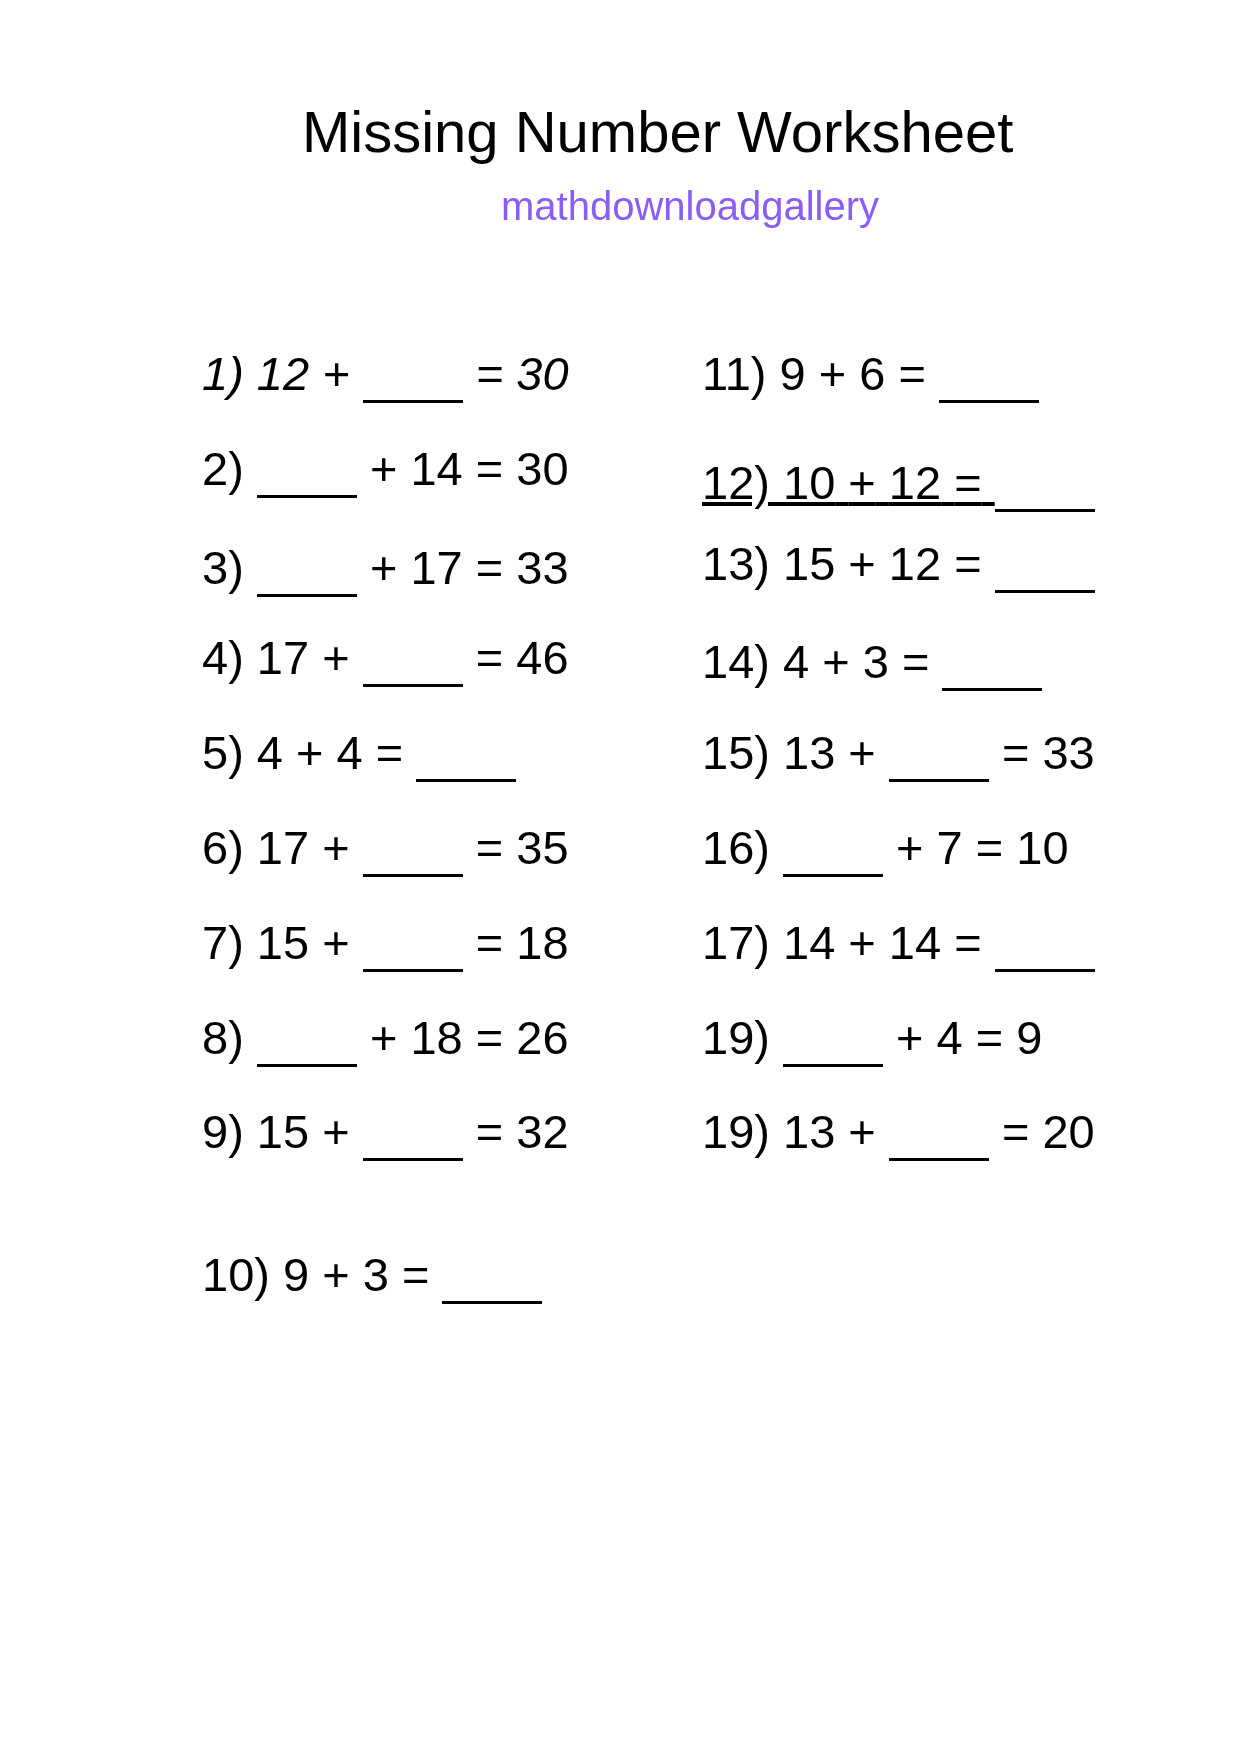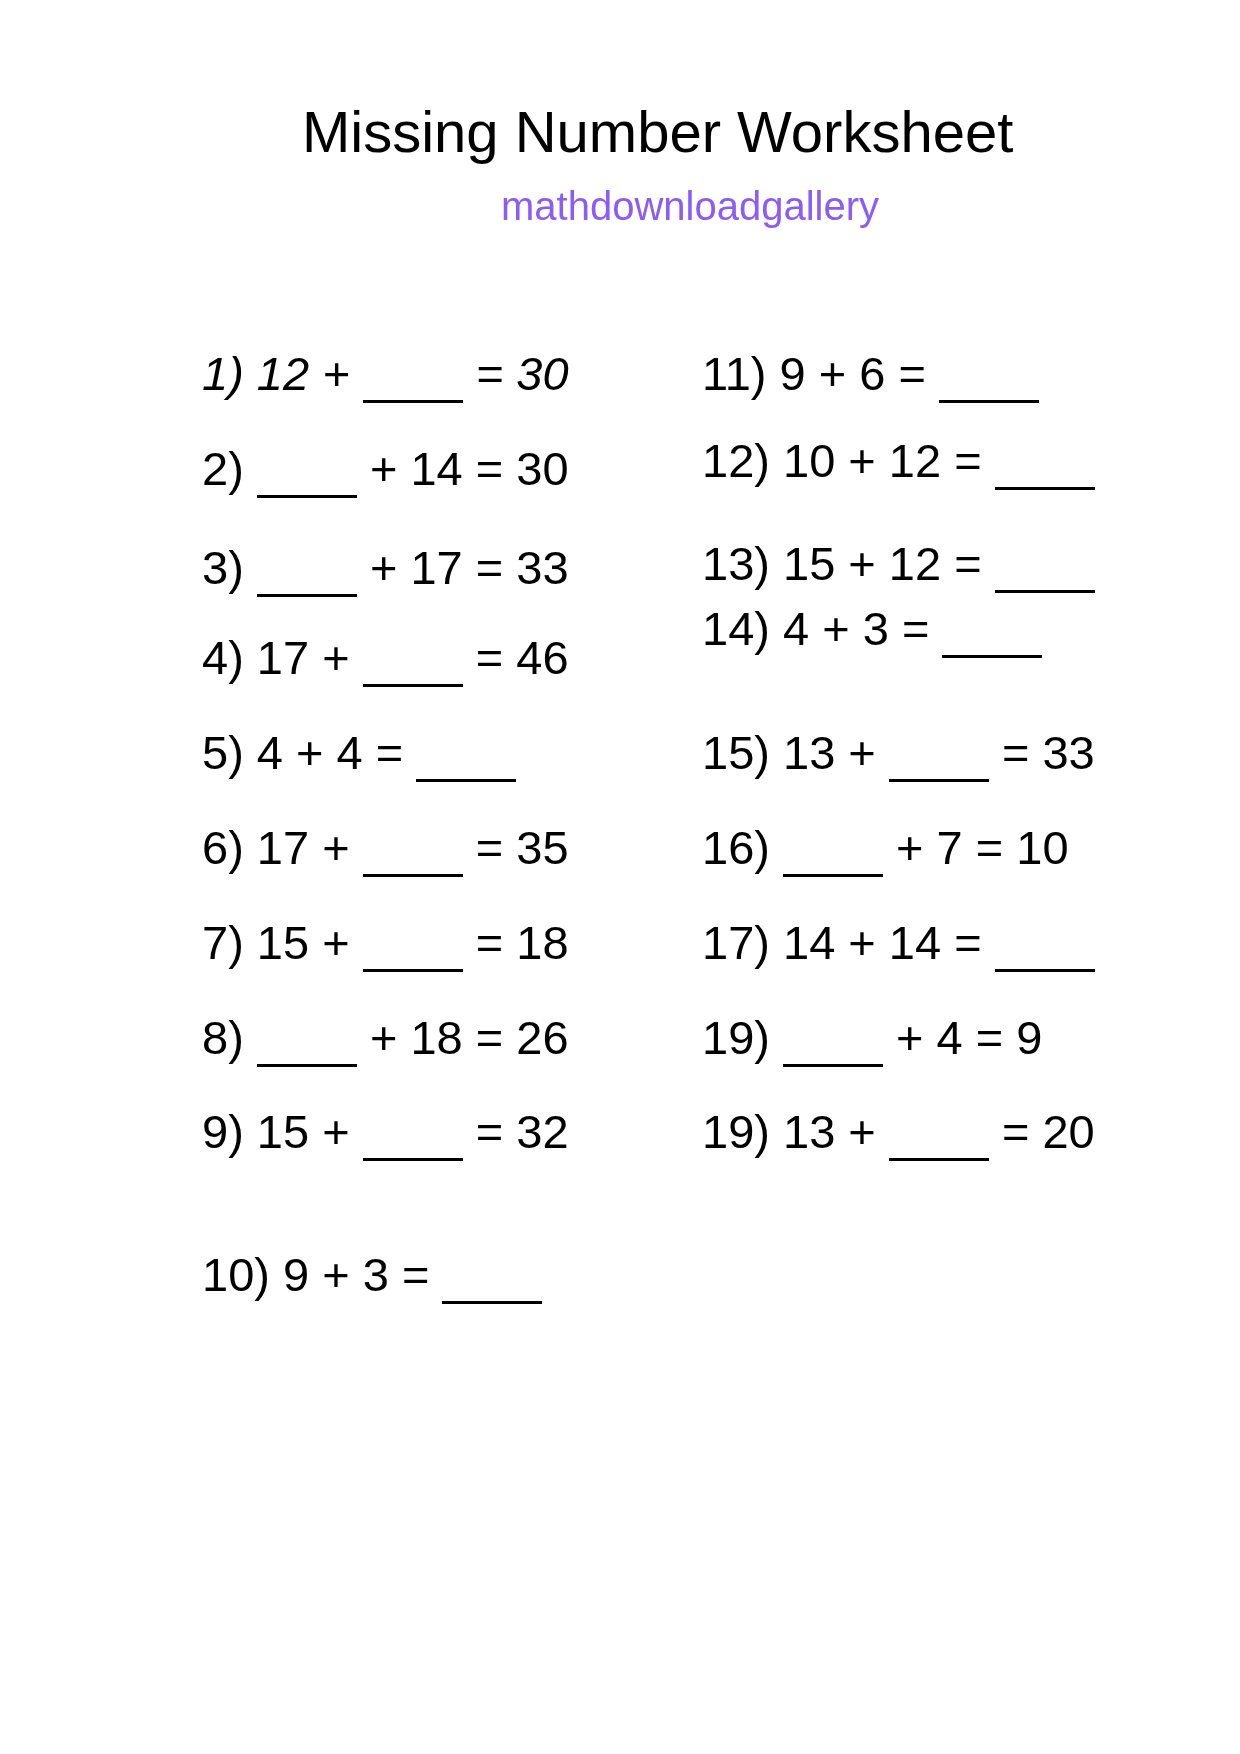--- a/index.html
+++ b/index.html
@@ -65,21 +65,21 @@
     <div class="problem col-left" style="top: 444.8px;"><span class="sp">2)</span> <span class="blank"></span> <span class="sp">+</span> <span class="sp">14</span> <span class="sp">=</span> <span class="sp">30</span></div>
     <div class="problem col-left" style="top: 544px;"><span class="sp">3)</span> <span class="blank"></span> <span class="sp">+</span> <span class="sp">17</span> <span class="sp">=</span> <span class="sp">33</span></div>
     <div class="problem col-left" style="top: 634.4px;"><span class="sp">4)</span> <span class="sp">17</span> <span class="sp">+</span> <span class="blank"></span> <span class="sp">=</span> <span class="sp">46</span></div>
     <div class="problem col-left" style="top: 729.2px;"><span class="sp">5)</span> <span class="sp">4</span> <span class="sp">+</span> <span class="sp">4</span> <span class="sp">=</span> <span class="blank"></span></div>
     <div class="problem col-left" style="top: 824px;"><span class="sp">6)</span> <span class="sp">17</span> <span class="sp">+</span> <span class="blank"></span> <span class="sp">=</span> <span class="sp">35</span></div>
     <div class="problem col-left" style="top: 918.8px;"><span class="sp">7)</span> <span class="sp">15</span> <span class="sp">+</span> <span class="blank"></span> <span class="sp">=</span> <span class="sp">18</span></div>
     <div class="problem col-left" style="top: 1013.6px;"><span class="sp">8)</span> <span class="blank"></span> <span class="sp">+</span> <span class="sp">18</span> <span class="sp">=</span> <span class="sp">26</span></div>
     <div class="problem col-left" style="top: 1108.4px;"><span class="sp">9)</span> <span class="sp">15</span> <span class="sp">+</span> <span class="blank"></span> <span class="sp">=</span> <span class="sp">32</span></div>
     <div class="problem col-left" style="top: 1251px;"><span class="sp">10)</span> <span class="sp">9</span> <span class="sp">+</span> <span class="sp">3</span> <span class="sp">=</span> <span class="blank"></span></div>
     <div class="problem col-right" style="top: 350px;"><span class="sp">11)</span> <span class="sp">9</span> <span class="sp">+</span> <span class="sp">6</span> <span class="sp">=</span> <span class="blank"></span></div>
-    <div class="problem col-right" style="top: 437px;"><span class="sp">12)</span> <span class="sp">10</span> <span class="sp">+</span> <span class="sp">12</span> <span class="sp">=</span> <span class="blank"></span></div>
+    <div class="problem col-right" style="top: 459px; text-decoration: underline;"><span class="sp">12)</span> <span class="sp">10</span> <span class="sp">+</span> <span class="sp">12</span> <span class="sp">=</span> <span class="blank"></span></div>
     <div class="problem col-right" style="top: 539.6px;"><span class="sp">13)</span> <span class="sp">15</span> <span class="sp">+</span> <span class="sp">12</span> <span class="sp">=</span> <span class="blank"></span></div>
-    <div class="problem col-right" style="top: 605px;"><span class="sp">14)</span> <span class="sp">4</span> <span class="sp">+</span> <span class="sp">3</span> <span class="sp">=</span> <span class="blank"></span></div>
+    <div class="problem col-right" style="top: 638px;"><span class="sp">14)</span> <span class="sp">4</span> <span class="sp">+</span> <span class="sp">3</span> <span class="sp">=</span> <span class="blank"></span></div>
     <div class="problem col-right" style="top: 729.2px;"><span class="sp">15)</span> <span class="sp">13</span> <span class="sp">+</span> <span class="blank"></span> <span class="sp">=</span> <span class="sp">33</span></div>
     <div class="problem col-right" style="top: 824px;"><span class="sp">16)</span> <span class="blank"></span> <span class="sp">+</span> <span class="sp">7</span> <span class="sp">=</span> <span class="sp">10</span></div>
     <div class="problem col-right" style="top: 918.8px;"><span class="sp">17)</span> <span class="sp">14</span> <span class="sp">+</span> <span class="sp">14</span> <span class="sp">=</span> <span class="blank"></span></div>
     <div class="problem col-right" style="top: 1013.6px;"><span class="sp">19)</span> <span class="blank"></span> <span class="sp">+</span> <span class="sp">4</span> <span class="sp">=</span> <span class="sp">9</span></div>
     <div class="problem col-right" style="top: 1108.4px;"><span class="sp">19)</span> <span class="sp">13</span> <span class="sp">+</span> <span class="blank"></span> <span class="sp">=</span> <span class="sp">20</span></div>
   </div>
 
 </body></html>

